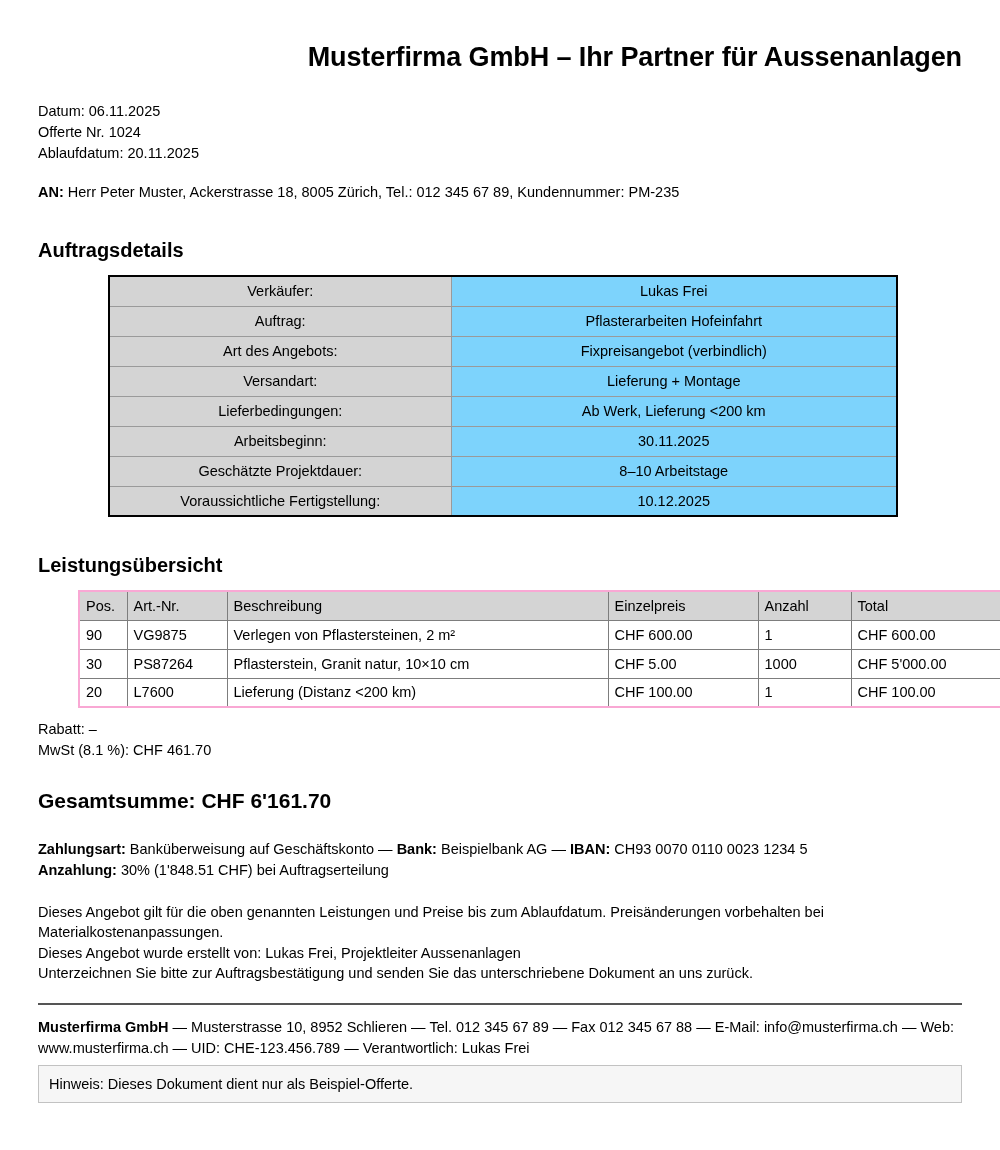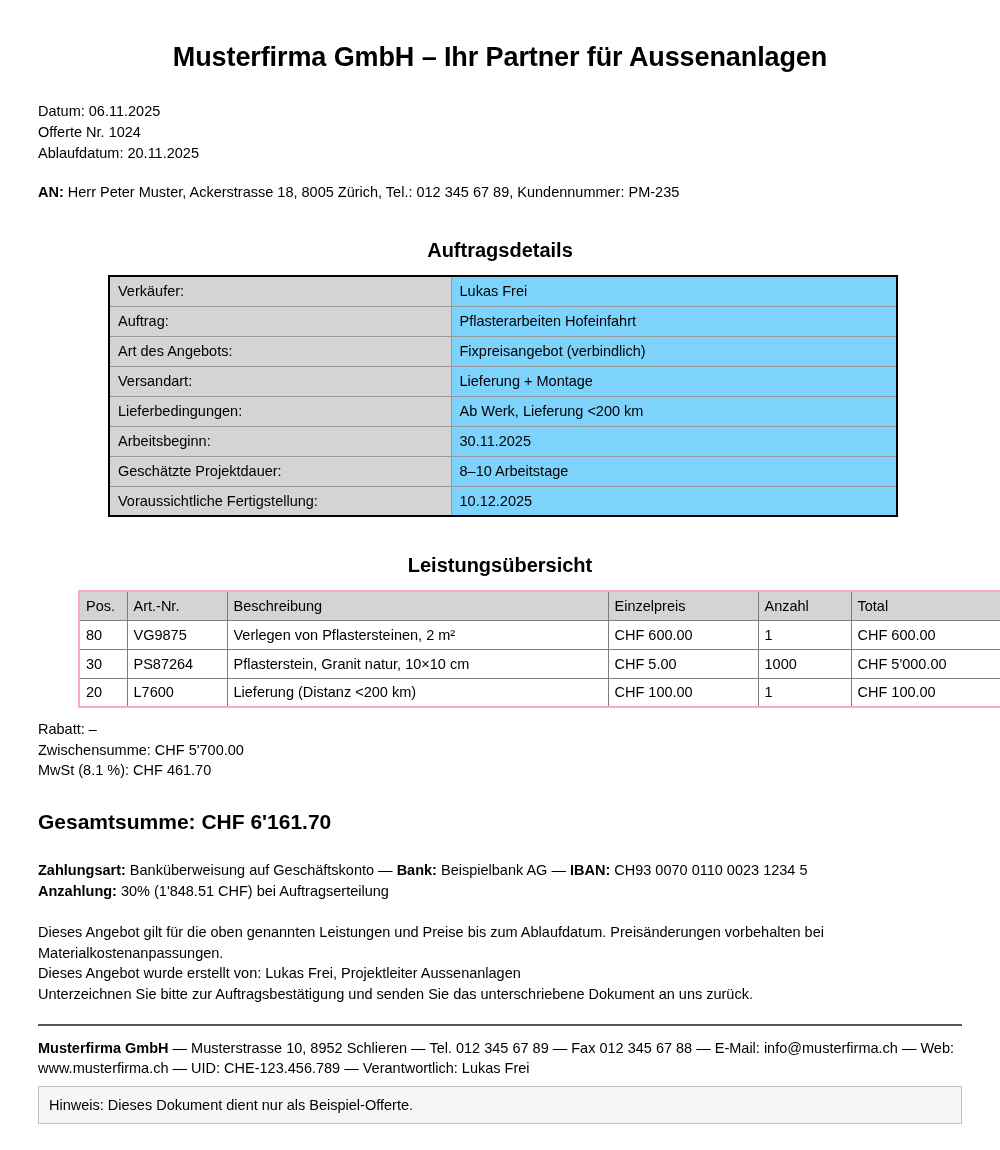--- a/index.html
+++ b/index.html
@@ -16,21 +16,21 @@
     font-size: 14.5px;
     line-height: 1.38;
     overflow: hidden;
   }
   .page {
     padding: 0 38px;
   }
 
   
   .doc-title {
-    text-align: center;
+    text-align: right;
     font-size: 27px;
     font-weight: bold;
     letter-spacing: -0.1px;
     margin: 41px 0 0 0;
     line-height: 1.2;
   }
 
   
   .meta-block {
     margin-top: 28px;
@@ -44,34 +44,34 @@
     font-size: 14.5px;
   }
   .recipient-line b { font-weight: bold; }
 
   
   h2.section-heading {
     font-size: 20px;
     font-weight: bold;
     margin: 36px 0 0 0;
     line-height: 1.2;
-    text-align: center;
   }
 
   
   .details-wrap {
     margin-top: 13px;
     padding-left: 70px;
     padding-right: 64px;
   }
   table.details {
     width: 100%;
     border-collapse: collapse;
     border: 2px solid #000000;
     table-layout: fixed;
+    text-align: center;
   }
   table.details td {
     height: 30px;
     padding: 0 8px;
     font-size: 14.5px;
     vertical-align: middle;
     border-bottom: 1px solid #9a9a9a;
   }
   table.details tr:last-child td { border-bottom: none; }
   table.details td.k {
@@ -229,21 +229,21 @@
           <th class="col-pos">Pos.</th>
           <th class="col-art">Art.-Nr.</th>
           <th class="col-desc">Beschreibung</th>
           <th class="col-price">Einzelpreis</th>
           <th class="col-qty">Anzahl</th>
           <th class="col-total">Total</th>
         </tr>
       </thead>
       <tbody>
         <tr>
-          <td>80</td>
+          <td>90</td>
           <td>VG9875</td>
           <td>Verlegen von Pflastersteinen, 2 m²</td>
           <td class="num">CHF 600.00</td>
           <td class="num">1</td>
           <td class="num">CHF 600.00</td>
         </tr>
         <tr>
           <td>30</td>
           <td>PS87264</td>
           <td>Pflasterstein, Granit natur, 10×10 cm</td>
@@ -258,21 +258,20 @@
           <td class="num">CHF 100.00</td>
           <td class="num">1</td>
           <td class="num">CHF 100.00</td>
         </tr>
       </tbody>
     </table>
   </div>
 
   <div class="totals">
     <div>Rabatt: –</div>
-    <div>Zwischensumme: CHF 5'700.00</div>
     <div>MwSt (8.1 %): CHF 461.70</div>
   </div>
 
   <div class="grand-total">Gesamtsumme: CHF 6'161.70</div>
 
   <div class="payment">
     <div>
       <b>Zahlungsart:</b>
       <span>Banküberweisung auf Geschäftskonto</span>
       <span>—</span>

